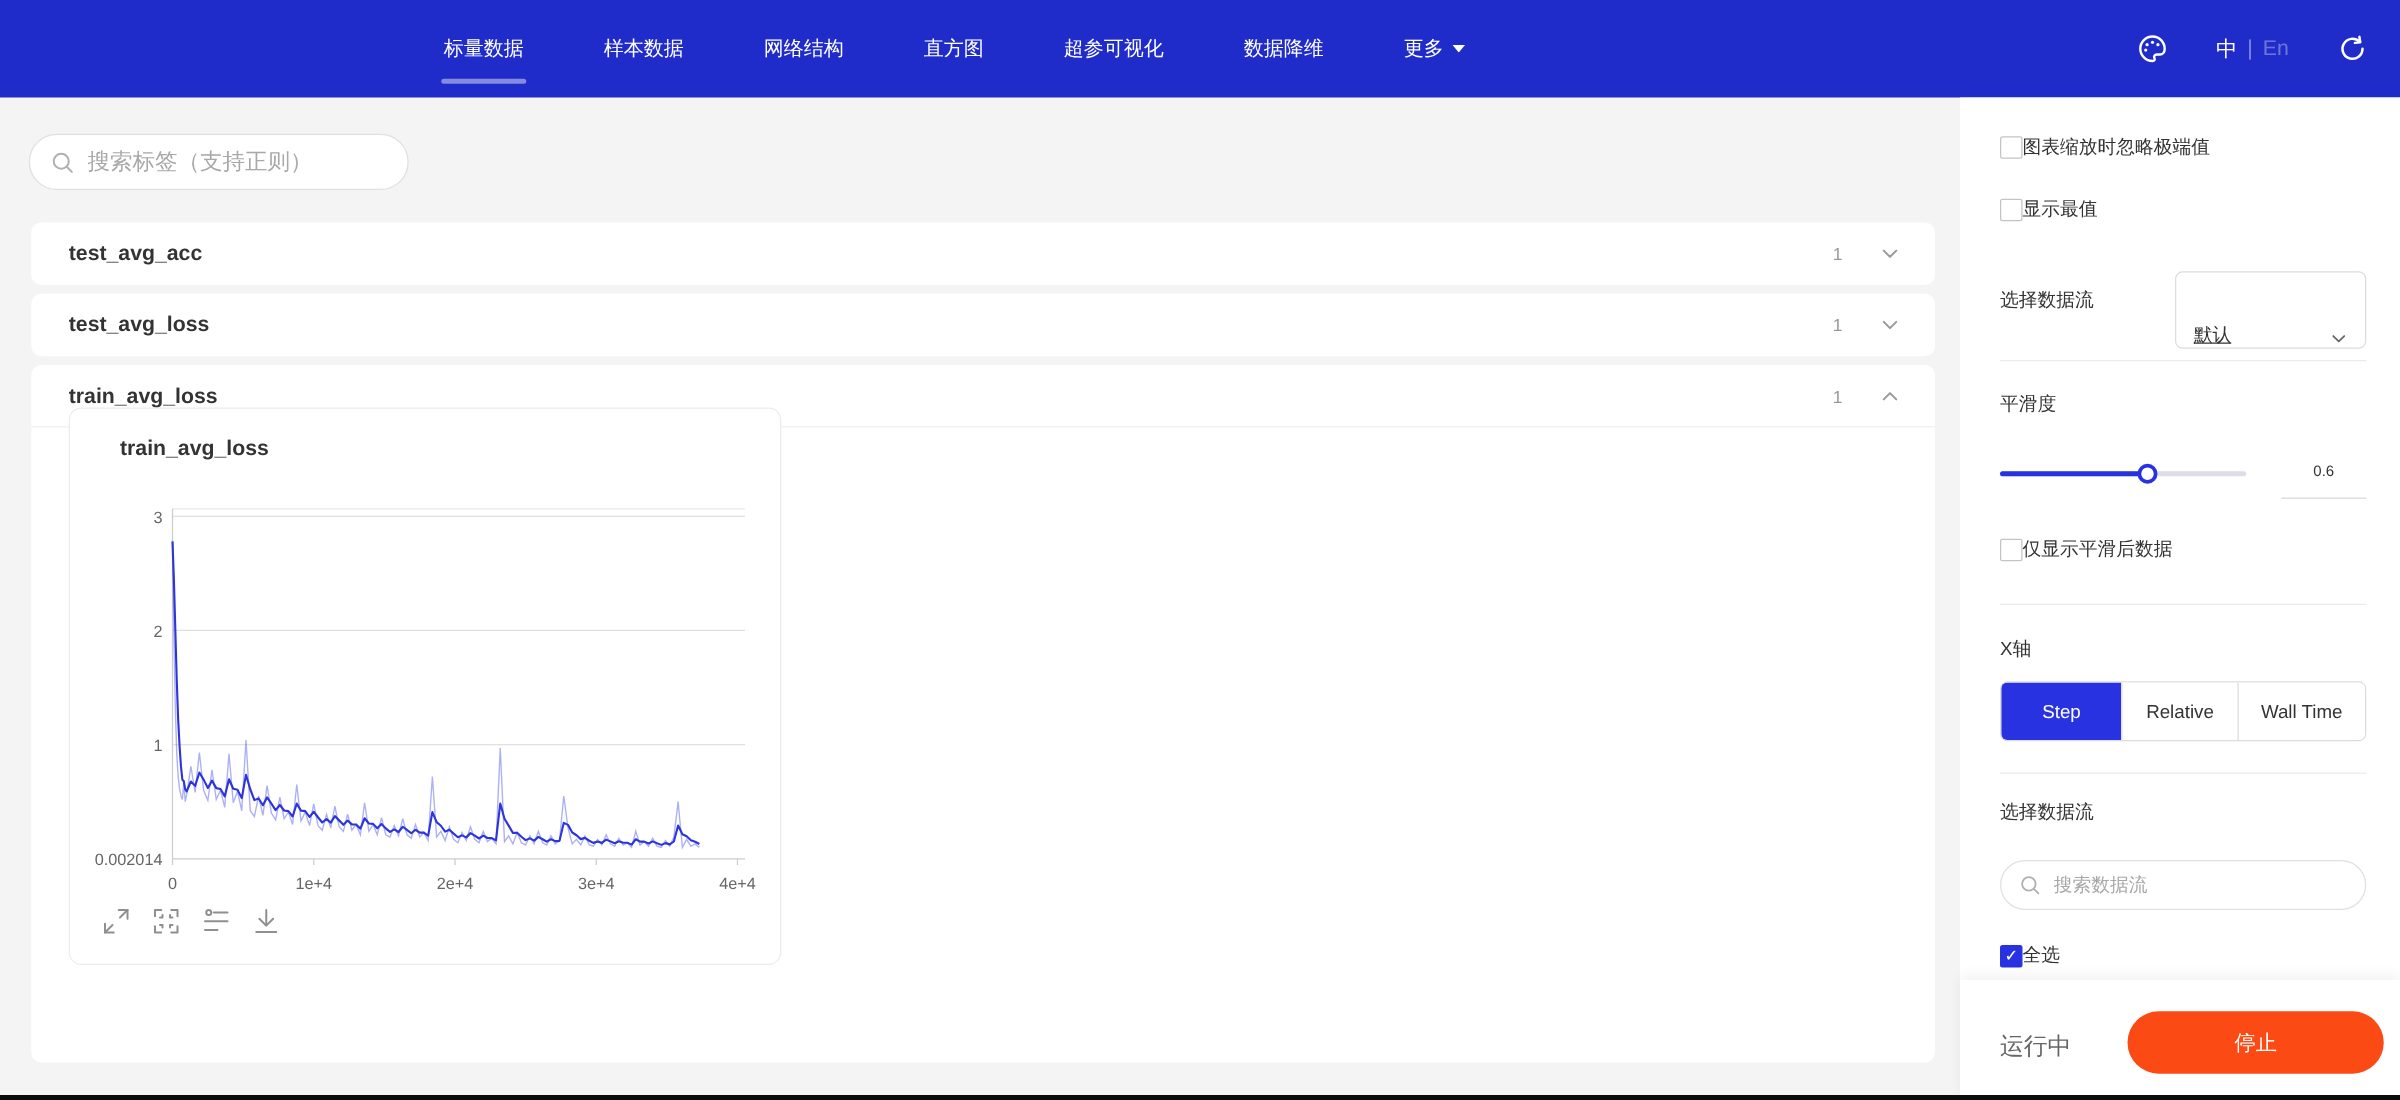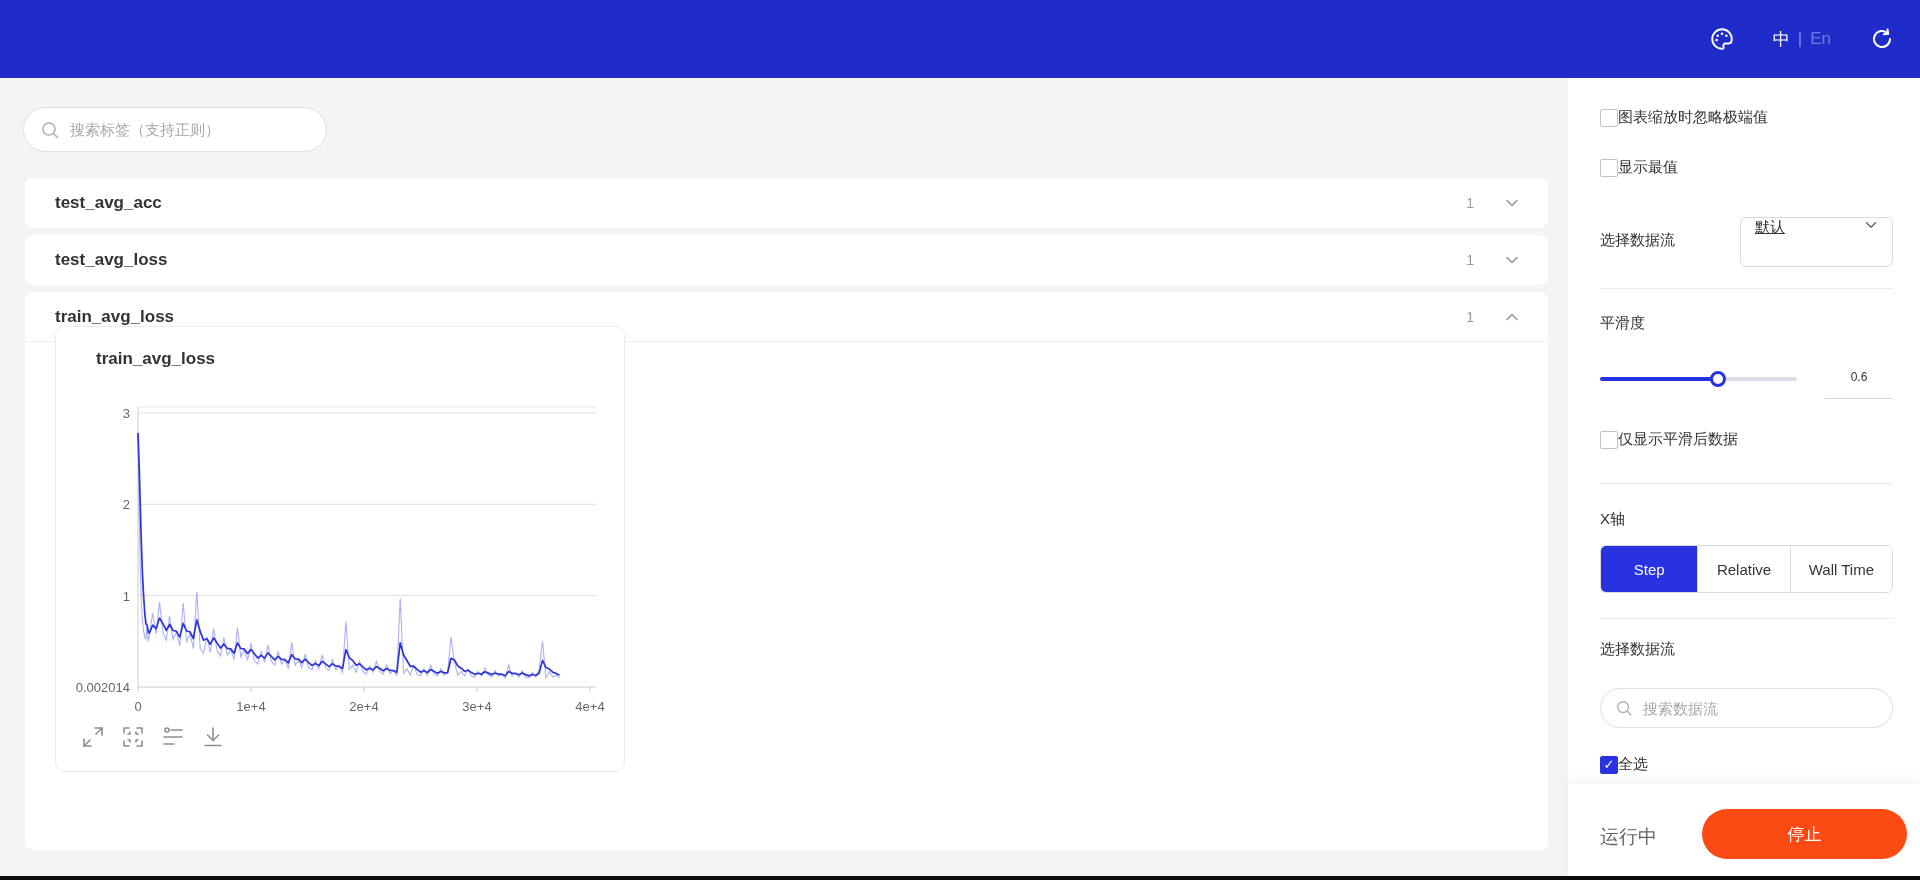--- a/index.html
+++ b/index.html
@@ -16,21 +16,21 @@
   .tab.active::after { content:""; position:absolute; left:-2px; right:-2px; bottom:11px; height:4px; border-radius:2px; background:rgba(255,255,255,0.45); }
   .caret { width:10px; height:6px; }
   .nav-right { position:absolute; right:25px; top:0; height:78px; display:flex; align-items:center; gap:38px; }
   .nav-icon { width:26px; height:26px; display:flex; align-items:center; justify-content:center; cursor:pointer; }
   .lang { color:#fff; font-size:17px; display:flex; gap:8px; align-items:center; cursor:pointer; }
   .lang-sep { color:rgba(255,255,255,0.45); }
   .lang-en { color:rgba(255,255,255,0.35); }
 
   
   .searchbar { position:absolute; left:23px; top:107px; width:304px; height:45px; background:#fff; border:1px solid #e0e0e0; border-radius:23px; display:flex; align-items:center; padding:0 16px; gap:10px; }
-  .searchbar input { border:none; outline:none; flex:1; font-size:15px; color:#333; background:transparent; font-family:inherit; }
+  .searchbar input { border:none; outline:none; flex:1; font-size:18px; color:#333; background:transparent; font-family:inherit; }
   .searchbar input::placeholder { color:#a8a8a8; }
 
   .panel { position:absolute; left:25px; width:1523px; background:#fff; border-radius:8px; }
   .panel-header { position:relative; height:50px; display:flex; align-items:center; cursor:pointer; }
   .panel-title { font-size:17px; font-weight:bold; color:#333; margin-left:30px; }
   .panel-count { position:absolute; right:74px; color:#999; font-size:14px; }
   .panel-chevron { position:absolute; right:28px; width:16px; height:16px; }
   .panel.expanded .panel-header { border-bottom:1px solid #f0f0f0; }
 
   
@@ -41,21 +41,21 @@
   .tool-icon { width:24px; height:24px; display:flex; align-items:center; justify-content:center; cursor:pointer; color:#8f8f8f; }
 
   
   .sidebar { position:absolute; left:1568px; top:78px; width:352px; height:802px; background:#fff; }
   .s-row { position:absolute; left:32px; width:293px; }
   .cb { width:18px; height:18px; border:1px solid #c4c4c4; border-radius:2px; background:#fff; flex:none; display:inline-flex; align-items:center; justify-content:center; cursor:pointer; }
   .cb.checked { background:#2932e1; border-color:#2932e1; color:#fff; font-size:13px; }
   .cb-row { display:flex; align-items:center; font-size:15px; color:#333; cursor:pointer; }
   .s-divider { position:absolute; left:32px; width:293px; height:0; border-top:1px solid #ebebeb; }
   .s-label { font-size:15px; color:#333; }
-  .select-box { position:absolute; right:0; top:-14px; width:153px; height:50px; border:1px solid #dcdcdc; border-radius:6px; background:#fff; display:flex; align-items:flex-start; padding:0 14px; font-size:15px; color:#333; cursor:pointer;text-decoration:underline; }
+  .select-box { position:absolute; right:0; top:-14px; width:153px; height:62px; border:1px solid #dcdcdc; border-radius:6px; background:#fff; display:flex; align-items:flex-end; padding:0 14px; font-size:15px; color:#333; cursor:pointer;text-decoration:underline; }
   .select-box svg { margin-left:auto; }
   .slider-track { position:absolute; left:0; top:6px; width:197px; height:4px; border-radius:2px; background:#dddde8; cursor:pointer; }
   .slider-fill { height:4px; border-radius:2px; background:#2932e1; }
   .slider-thumb { position:absolute; top:-6px; width:16px; height:16px; border-radius:50%; background:#fff; border:3px solid #2932e1; cursor:grab; }
   .smooth-value { position:absolute; right:0; top:-16px; width:68px; height:44px; border:none; border-bottom:1px solid #d9d9d9; text-align:center; font-size:12px; color:#333; outline:none; background:transparent; font-family:inherit; }
   .segmented { position:absolute; display:flex; height:48px; border-radius:6px; overflow:hidden; border:1px solid #dcdcdc; }
   .seg-btn { height:100%; display:flex; align-items:center; justify-content:center; font-size:15px; color:#333; background:#fff; border-left:1px solid #dcdcdc; cursor:pointer; }
   .seg-btn:first-child { border-left:none; }
   .seg-btn.active { background:#2932e1; color:#fff; border-color:#2932e1; }
   .run-search { position:absolute; left:0; top:0; width:293px; height:40px; border:1px solid #e0e0e0; border-radius:20px; background:#fff; display:flex; align-items:center; gap:10px; padding:0 14px; }
@@ -65,20 +65,46 @@
   .status-text { position:absolute; left:32px; top:40px; font-size:19px; color:#666; }
   .stop-btn { position:absolute; right:13px; top:25px; width:205px; height:50px; border:none; border-radius:25px; background:#fc4a14; color:#fff; font-size:17px; cursor:pointer; font-family:inherit; }
 
   .bottom-strip { position:absolute; left:0; bottom:0; width:1920px; height:4px; background:#0c0c0c; }
 </style>
 </head>
 <body>
 
 <div class="navbar">
 
+  <nav class="tabs">
+      <div class="tab active">
+        <span>标量数据</span>
+      </div>
+      <div class="tab">
+        <span>样本数据</span>
+      </div>
+      <div class="tab">
+        <span>网络结构</span>
+      </div>
+      <div class="tab">
+        <span>直方图</span>
+      </div>
+      <div class="tab">
+        <span>超参可视化</span>
+      </div>
+      <div class="tab">
+        <span>数据降维</span>
+      </div>
+      <div class="tab">
+        <span>更多</span>
+        <svg class="caret" viewBox="0 0 10 6">
+          <polygon points="0,0 10,0 5,6" fill="#fff"></polygon>
+        </svg>
+      </div>
+    </nav>
 
   <div class="nav-right">
     <span class="nav-icon">
       <svg width="26" height="26" viewBox="0 0 24 24" fill="none">
         <path d="M12 3 a9 9 0 1 0 0 18 c1.5 0 2 -1 1.4 -2.2 c-.6 -1.2 .2 -2.6 1.8 -2.6 h2.3 c2 0 3.5 -1.5 3.5 -4 C21 7 17 3 12 3 Z" stroke="#fff" stroke-width="1.8"></path>
         <circle cx="8" cy="9" r="1.2" fill="#fff"></circle>
           <circle cx="12" cy="7.2" r="1.2" fill="#fff"></circle>
         <circle cx="16" cy="9" r="1.2" fill="#fff"></circle>
           <circle cx="7" cy="13" r="1.2" fill="#fff"></circle>
       </svg>

